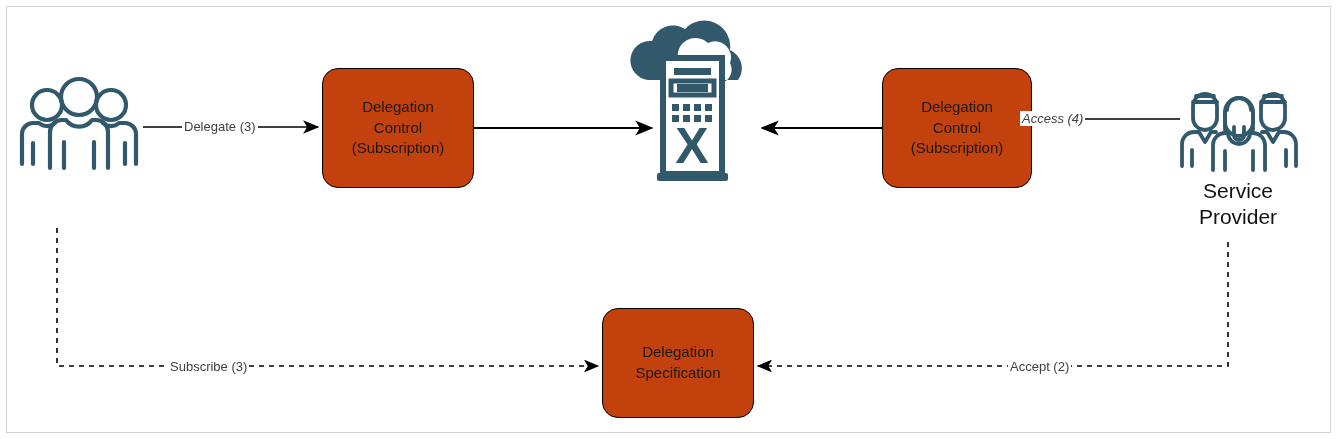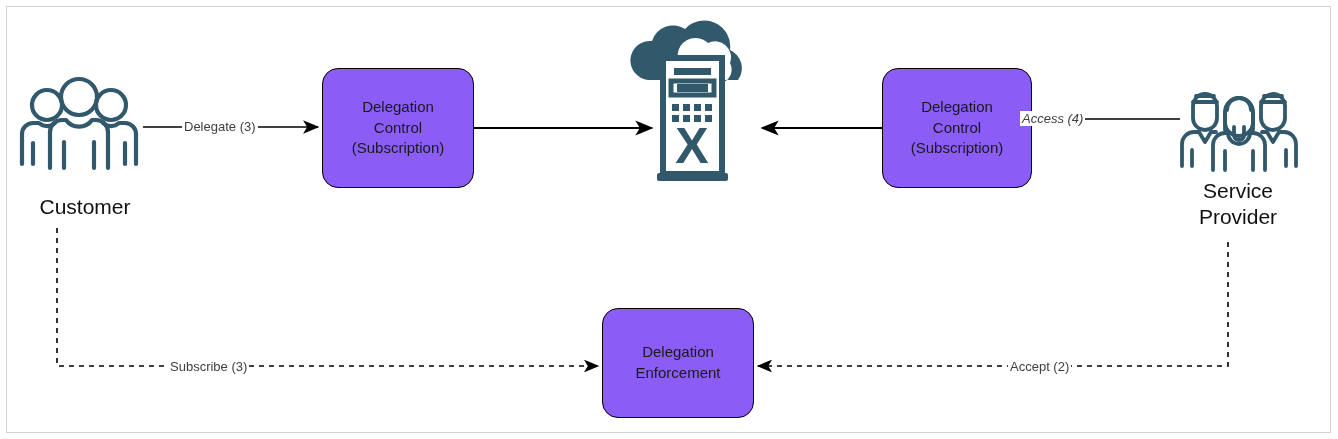--- a/index.html
+++ b/index.html
@@ -27,21 +27,21 @@
   svg.layer {
     position: absolute;
     left: 0;
     top: 0;
     width: 1338px;
     height: 439px;
   }
   .node-box {
     position: absolute;
     box-sizing: border-box;
-    background: #8b5cf6;
+    background: #c2410c;
     border: 1.6px solid #000000;
     border-radius: 16px;
     display: flex;
     flex-direction: column;
     align-items: center;
     justify-content: center;
     text-align: center;
     color: #1a1a1a;
     font-size: 15px;
     line-height: 1.38;
@@ -127,21 +127,20 @@
         <path d="M111,67 L111,88"></path>
 
         <circle cx="65" cy="21" r="18"></circle>
         <path d="M36,92 L36,56 a12,12 0 0 1 12,-12 l4,0 a16,16 0 0 0 26,0 l4,0 a12,12 0 0 1 12,12 L94,92"></path>
         <path d="M50,66 L50,92"></path>
         <path d="M80,66 L80,92"></path>
       </g>
     </svg>
   </div>
 
-  <div class="actor-label" style="left:0px; top:194px; width:170px;">Customer</div>
 
   <div class="node-box" style="left:322px; top:68px; width:152px; height:120px;">
     <span class="ln">Delegation</span>
     <span class="ln">Control</span>
     <span class="ln">(Subscription)</span>
   </div>
 
   <div class="icon-wrap" style="left:630px; top:18px; width:125px; height:170px;">
     <svg viewBox="0 0 125 170" width="125" height="170" xmlns="http://www.w3.org/2000/svg">
 
@@ -211,21 +210,21 @@
     </svg>
   </div>
 
   <div class="actor-label" style="left:1148px; top:178px; width:180px;">
     <span>Service</span><br>
     <span>Provider</span>
   </div>
 
   <div class="node-box" style="left:602px; top:308px; width:152px; height:110px;">
     <span class="ln">Delegation</span>
-    <span class="ln">Enforcement</span>
+    <span class="ln">Specification</span>
   </div>
 
   <div class="edge-label" style="left:182px; top:119px;">Delegate (3)</div>
 
   <div class="edge-label" style="left:1020px; top:111px;font-style:italic;">Access (4)</div>
 
   <div class="edge-label" style="left:168px; top:359px;">Subscribe (3)</div>
 
   <div class="edge-label" style="left:1008px; top:359px;text-align:center;">Accept (2)</div>
 

